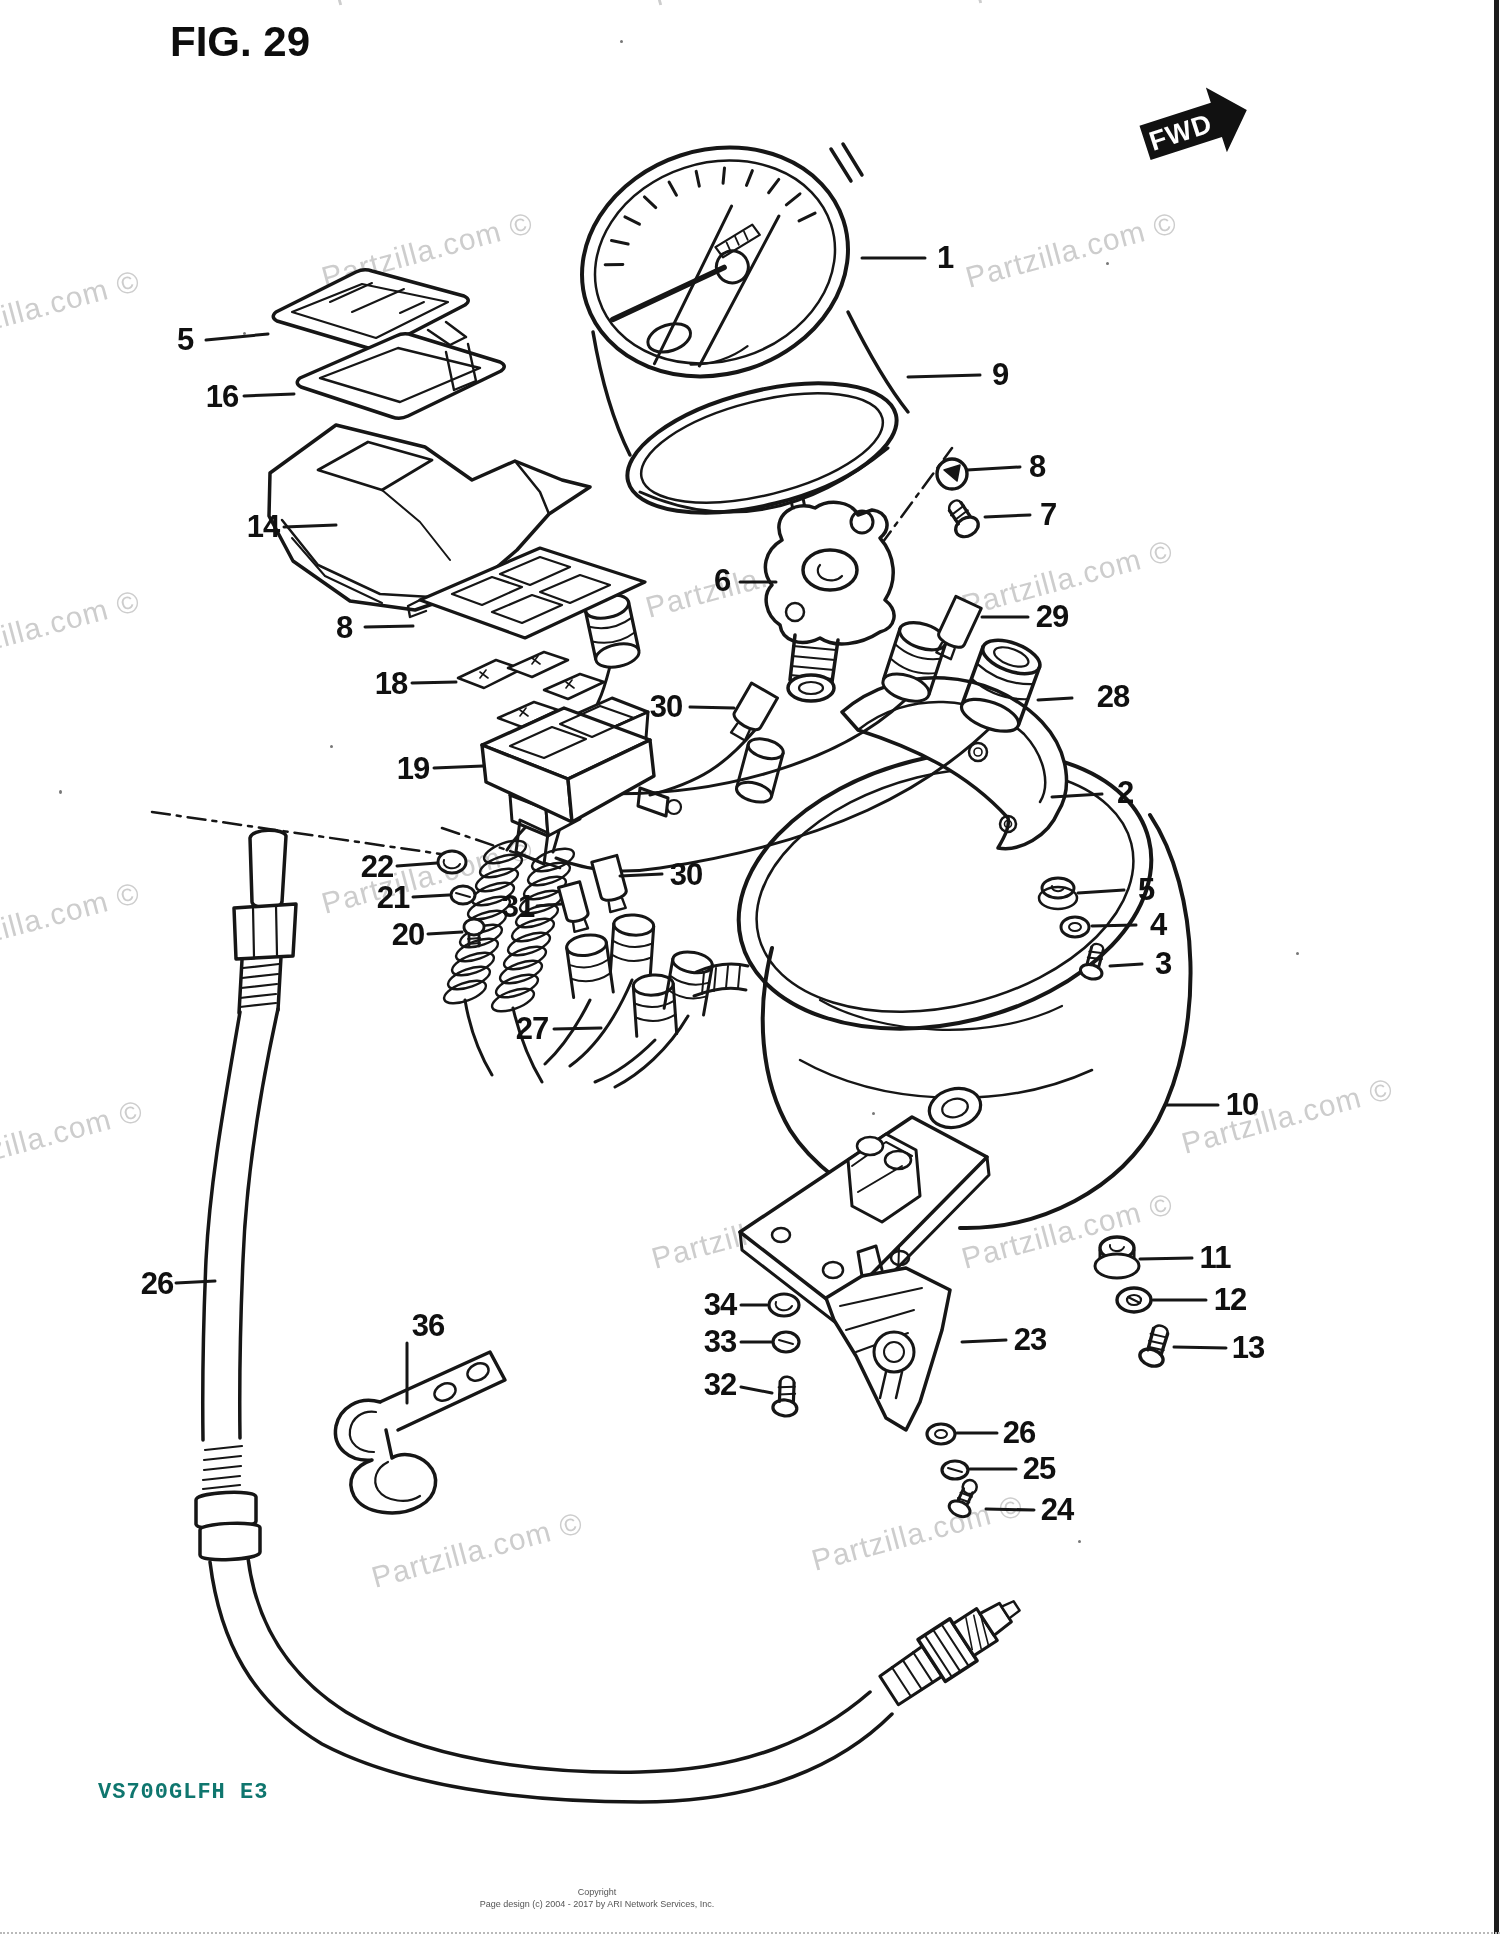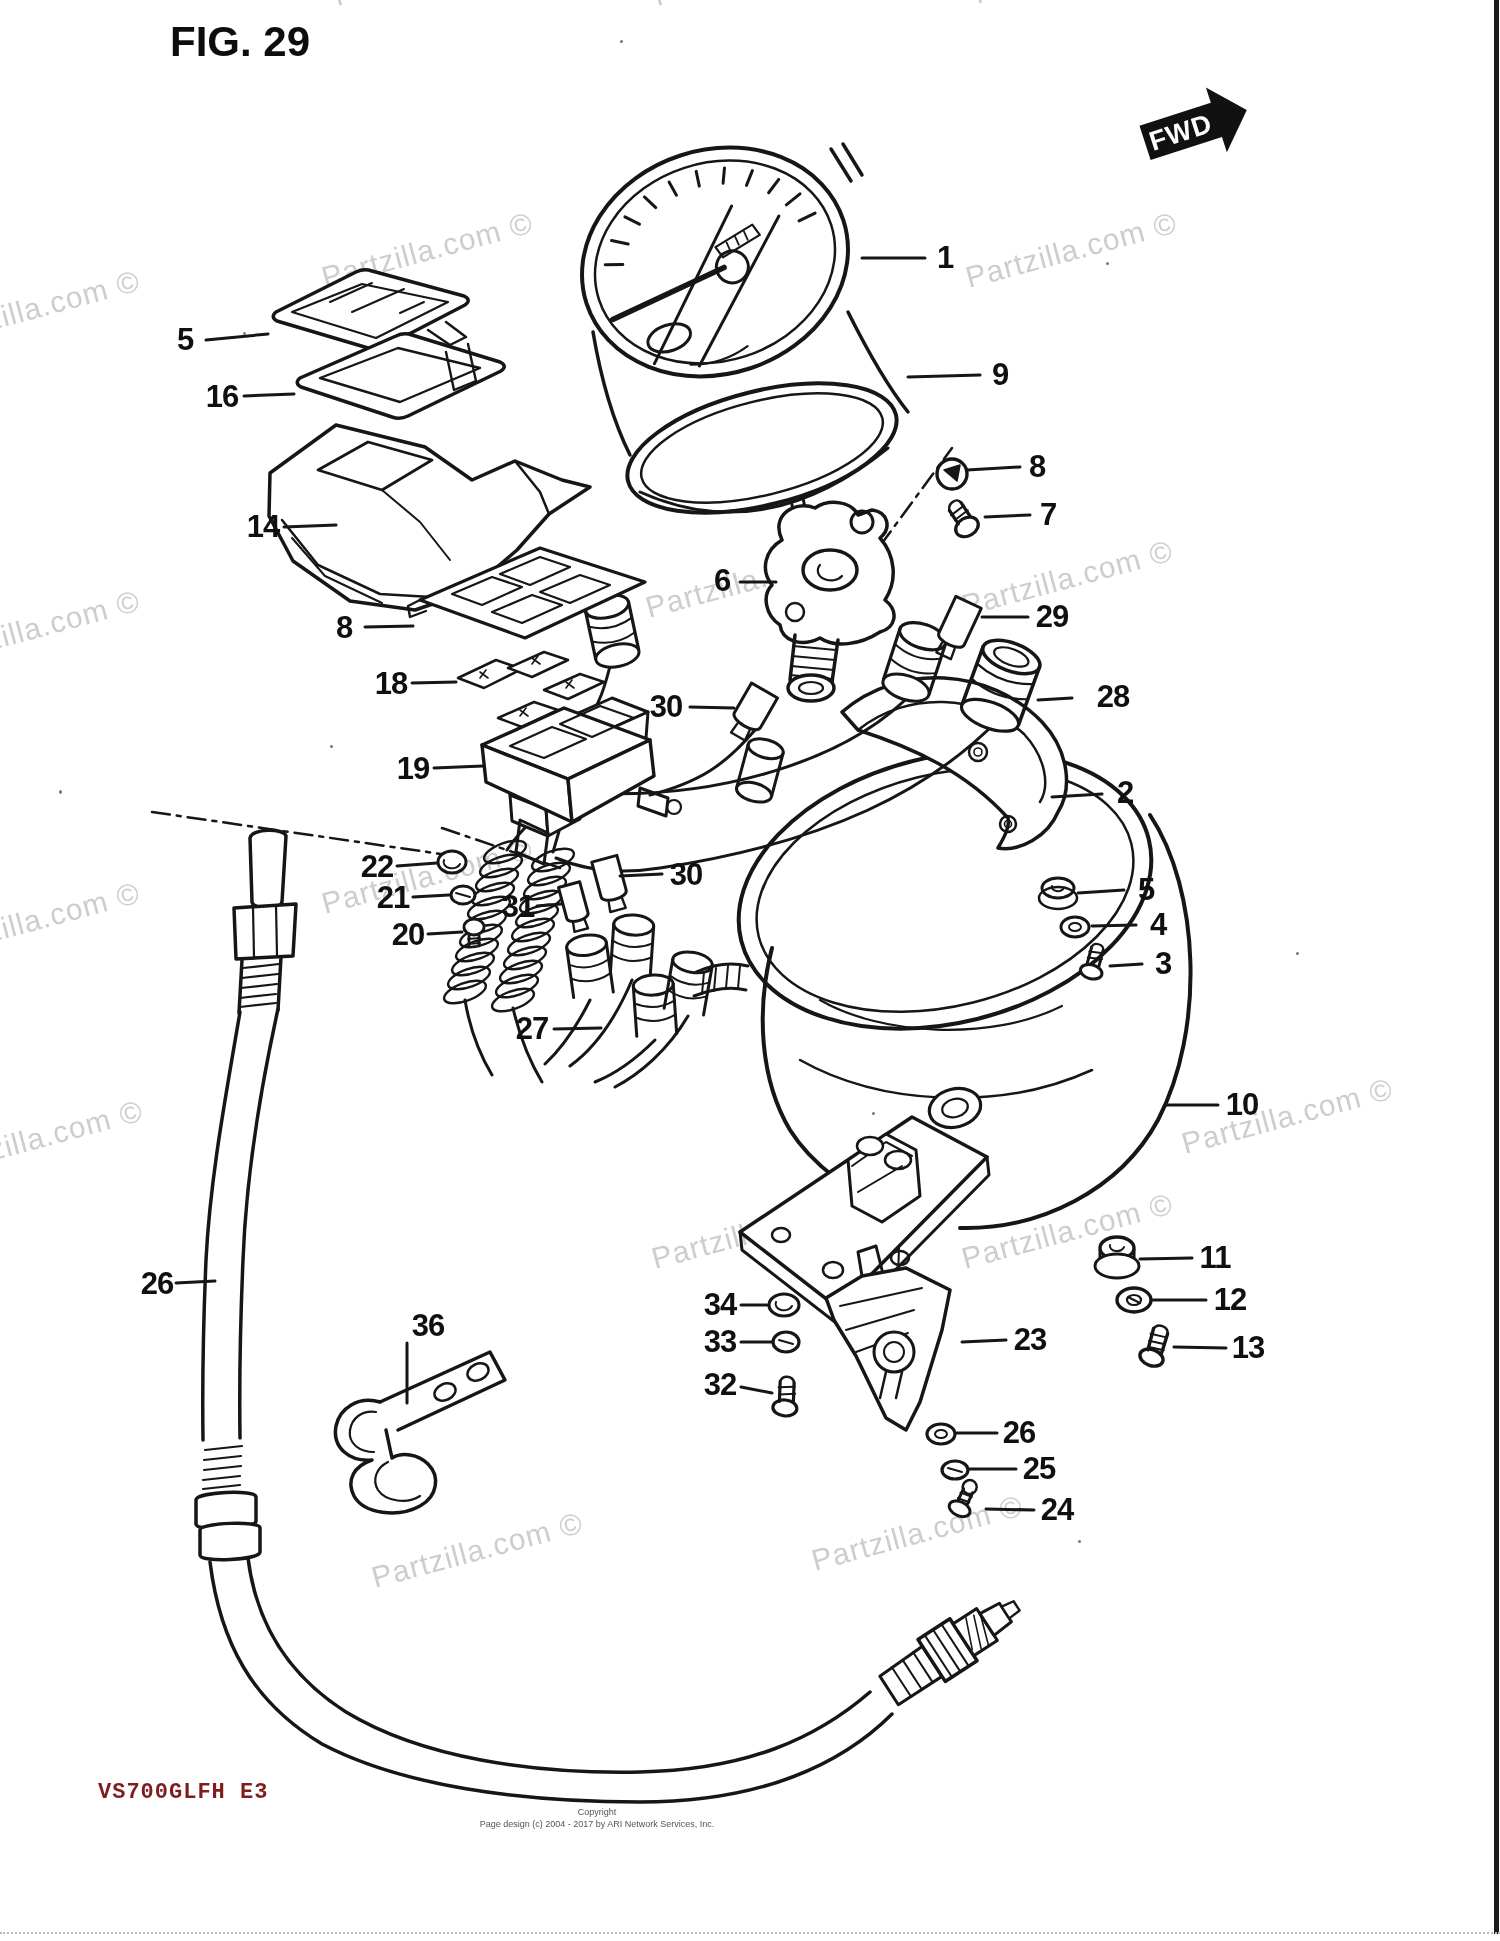--- a/index.html
+++ b/index.html
@@ -8,22 +8,22 @@
   .wm-layer{position:absolute;inset:0;z-index:1;}
   .wm{position:absolute;font-size:30px;color:#c9c9c9;letter-spacing:1px;white-space:nowrap;
       transform:rotate(-15deg);transform-origin:left top;opacity:.92;}
   svg.art{position:absolute;left:0;top:0;z-index:2;}
   .label-layer{position:absolute;inset:0;z-index:3;}
   .part-label{position:absolute;transform:translate(-50%,-50%);font-weight:bold;font-size:31px;
       color:#101010;letter-spacing:-1px;}
   .fig-title{position:absolute;left:170px;top:18px;font-size:42px;font-weight:bold;color:#0d0d0d;
       letter-spacing:0px;z-index:3;}
   .model-code{position:absolute;left:98px;top:1780px;font-family:"Liberation Mono",monospace;
-      font-weight:bold;font-size:22px;color:#7f1d1d;letter-spacing:1px;z-index:3;}
-  .footer{position:absolute;left:0;top:1806px;width:1194px;text-align:center;font-size:9px;
+      font-weight:bold;font-size:22px;color:#0f766e;letter-spacing:1px;z-index:3;}
+  .footer{position:absolute;left:0;top:1886px;width:1194px;text-align:center;font-size:9px;
       line-height:12px;color:#555;z-index:3;}
   .scan-edge-right{position:absolute;left:1494px;top:0;width:5px;height:1934px;background:#1c1c1c;z-index:4;}
   .scan-rule-bottom{position:absolute;left:0;top:1932px;width:1500px;height:0;
       border-top:2px dotted #b9b9b9;z-index:4;}
   .speck{position:absolute;background:#777;border-radius:50%;z-index:2;}
 </style>
 </head>
 <body>
 
 <div class="page">

